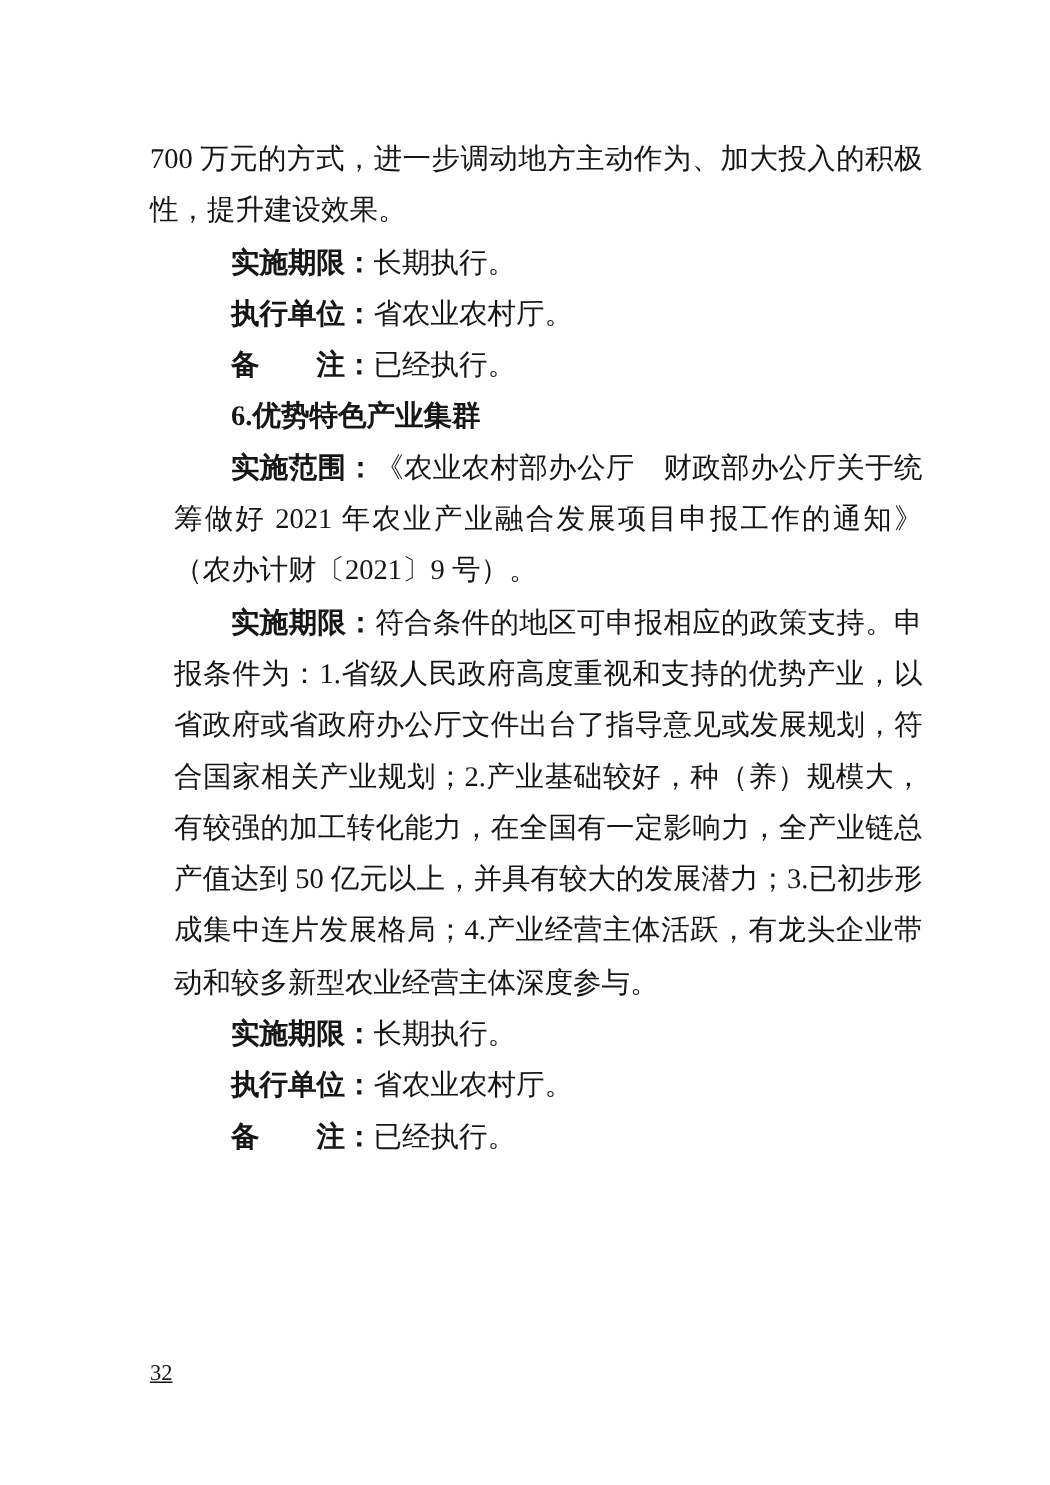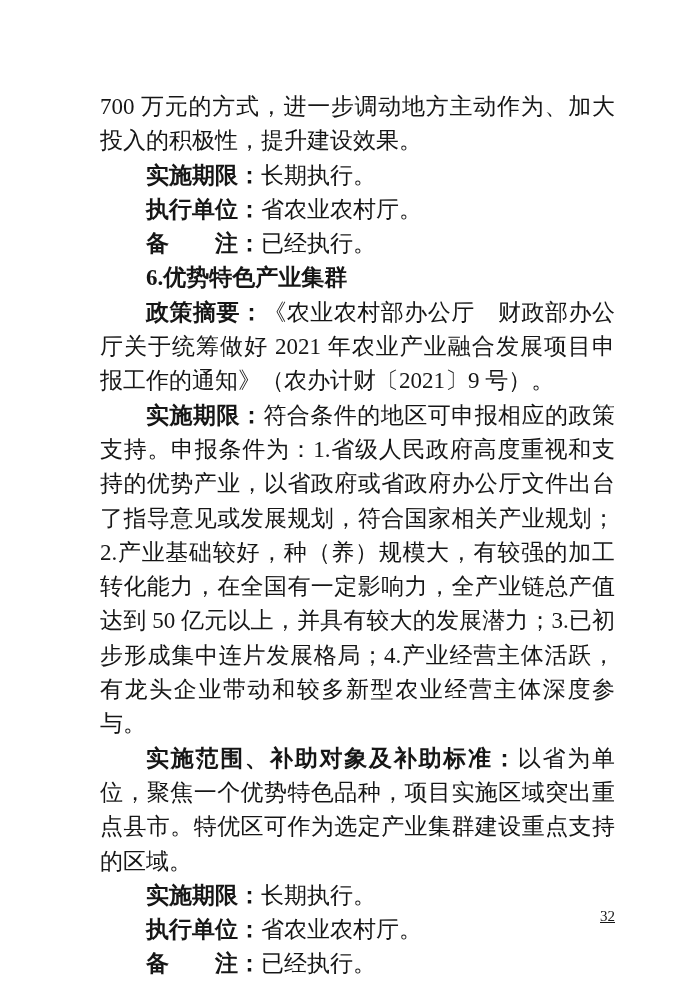--- a/index.html
+++ b/index.html
@@ -21,40 +21,41 @@
     top: 0;
     width: 700px;
     height: 990px;
     background: #ffffff;
   }
   .content {
     position: absolute;
     left: 100px;
     top: 90px;
     width: 515px;
-    font-size: 23px;
+    font-size: 19px;
     line-height: 34.3px;
     text-align: justify;
   }
   .content p {
     margin: 0;
     padding: 0;
   }
   .content p.indent {
     text-indent: 2em;
+    margin-left: 16px;
   }
   .content b {
     font-weight: bold;
   }
   .page-number {
     position: absolute;
     left: 100px;
     top: 906px;
     width: 515px;
-    text-align: right;
+    text-align: left;
     font-size: 15px;
     line-height: 20px;
     color: #161616;
     text-decoration: underline;
   }
 </style>
 </head>
 <body>
 
 <div class="page">
@@ -64,25 +65,24 @@
     <p><span>700 万元的方式，进一步调动地方主动作为、加大投入的积极性，提升建设效果。</span></p>
 
     <p class="indent"><b>实施期限：</b><span>长期执行。</span></p>
 
     <p class="indent"><b>执行单位：</b><span>省农业农村厅。</span></p>
 
     <p class="indent"><b>备　　注：</b><span>已经执行。</span></p>
 
     <p class="indent"><b>6.优势特色产业集群</b></p>
 
-    <p class="indent"><b>政策摘要：</b><span>《农业农村部办公厅　财政部办公厅关于统筹做好 2021 年农业产业融合发展项目申报工作的通知》（农办计财〔2021〕9 号）。</span></p>
+    <p class="indent"><b>实施范围：</b><span>《农业农村部办公厅　财政部办公厅关于统筹做好 2021 年农业产业融合发展项目申报工作的通知》（农办计财〔2021〕9 号）。</span></p>
 
     <p class="indent"><b>实施期限：</b><span>符合条件的地区可申报相应的政策支持。申报条件为：1.省级人民政府高度重视和支持的优势产业，以省政府或省政府办公厅文件出台了指导意见或发展规划，符合国家相关产业规划；2.产业基础较好，种（养）规模大，有较强的加工转化能力，在全国有一定影响力，全产业链总产值达到 50 亿元以上，并具有较大的发展潜力；3.已初步形成集中连片发展格局；4.产业经营主体活跃，有龙头企业带动和较多新型农业经营主体深度参与。</span></p>
 
-    <p class="indent"><b>实施范围、补助对象及补助标准：</b><span>以省为单位，聚焦一个优势特色品种，项目实施区域突出重点县市。特优区可作为选定产业集群建设重点支持的区域。</span></p>
 
     <p class="indent"><b>实施期限：</b><span>长期执行。</span></p>
 
     <p class="indent"><b>执行单位：</b><span>省农业农村厅。</span></p>
 
     <p class="indent"><b>备　　注：</b><span>已经执行。</span></p>
 
   </div>
 
   <div class="page-number">32</div>

